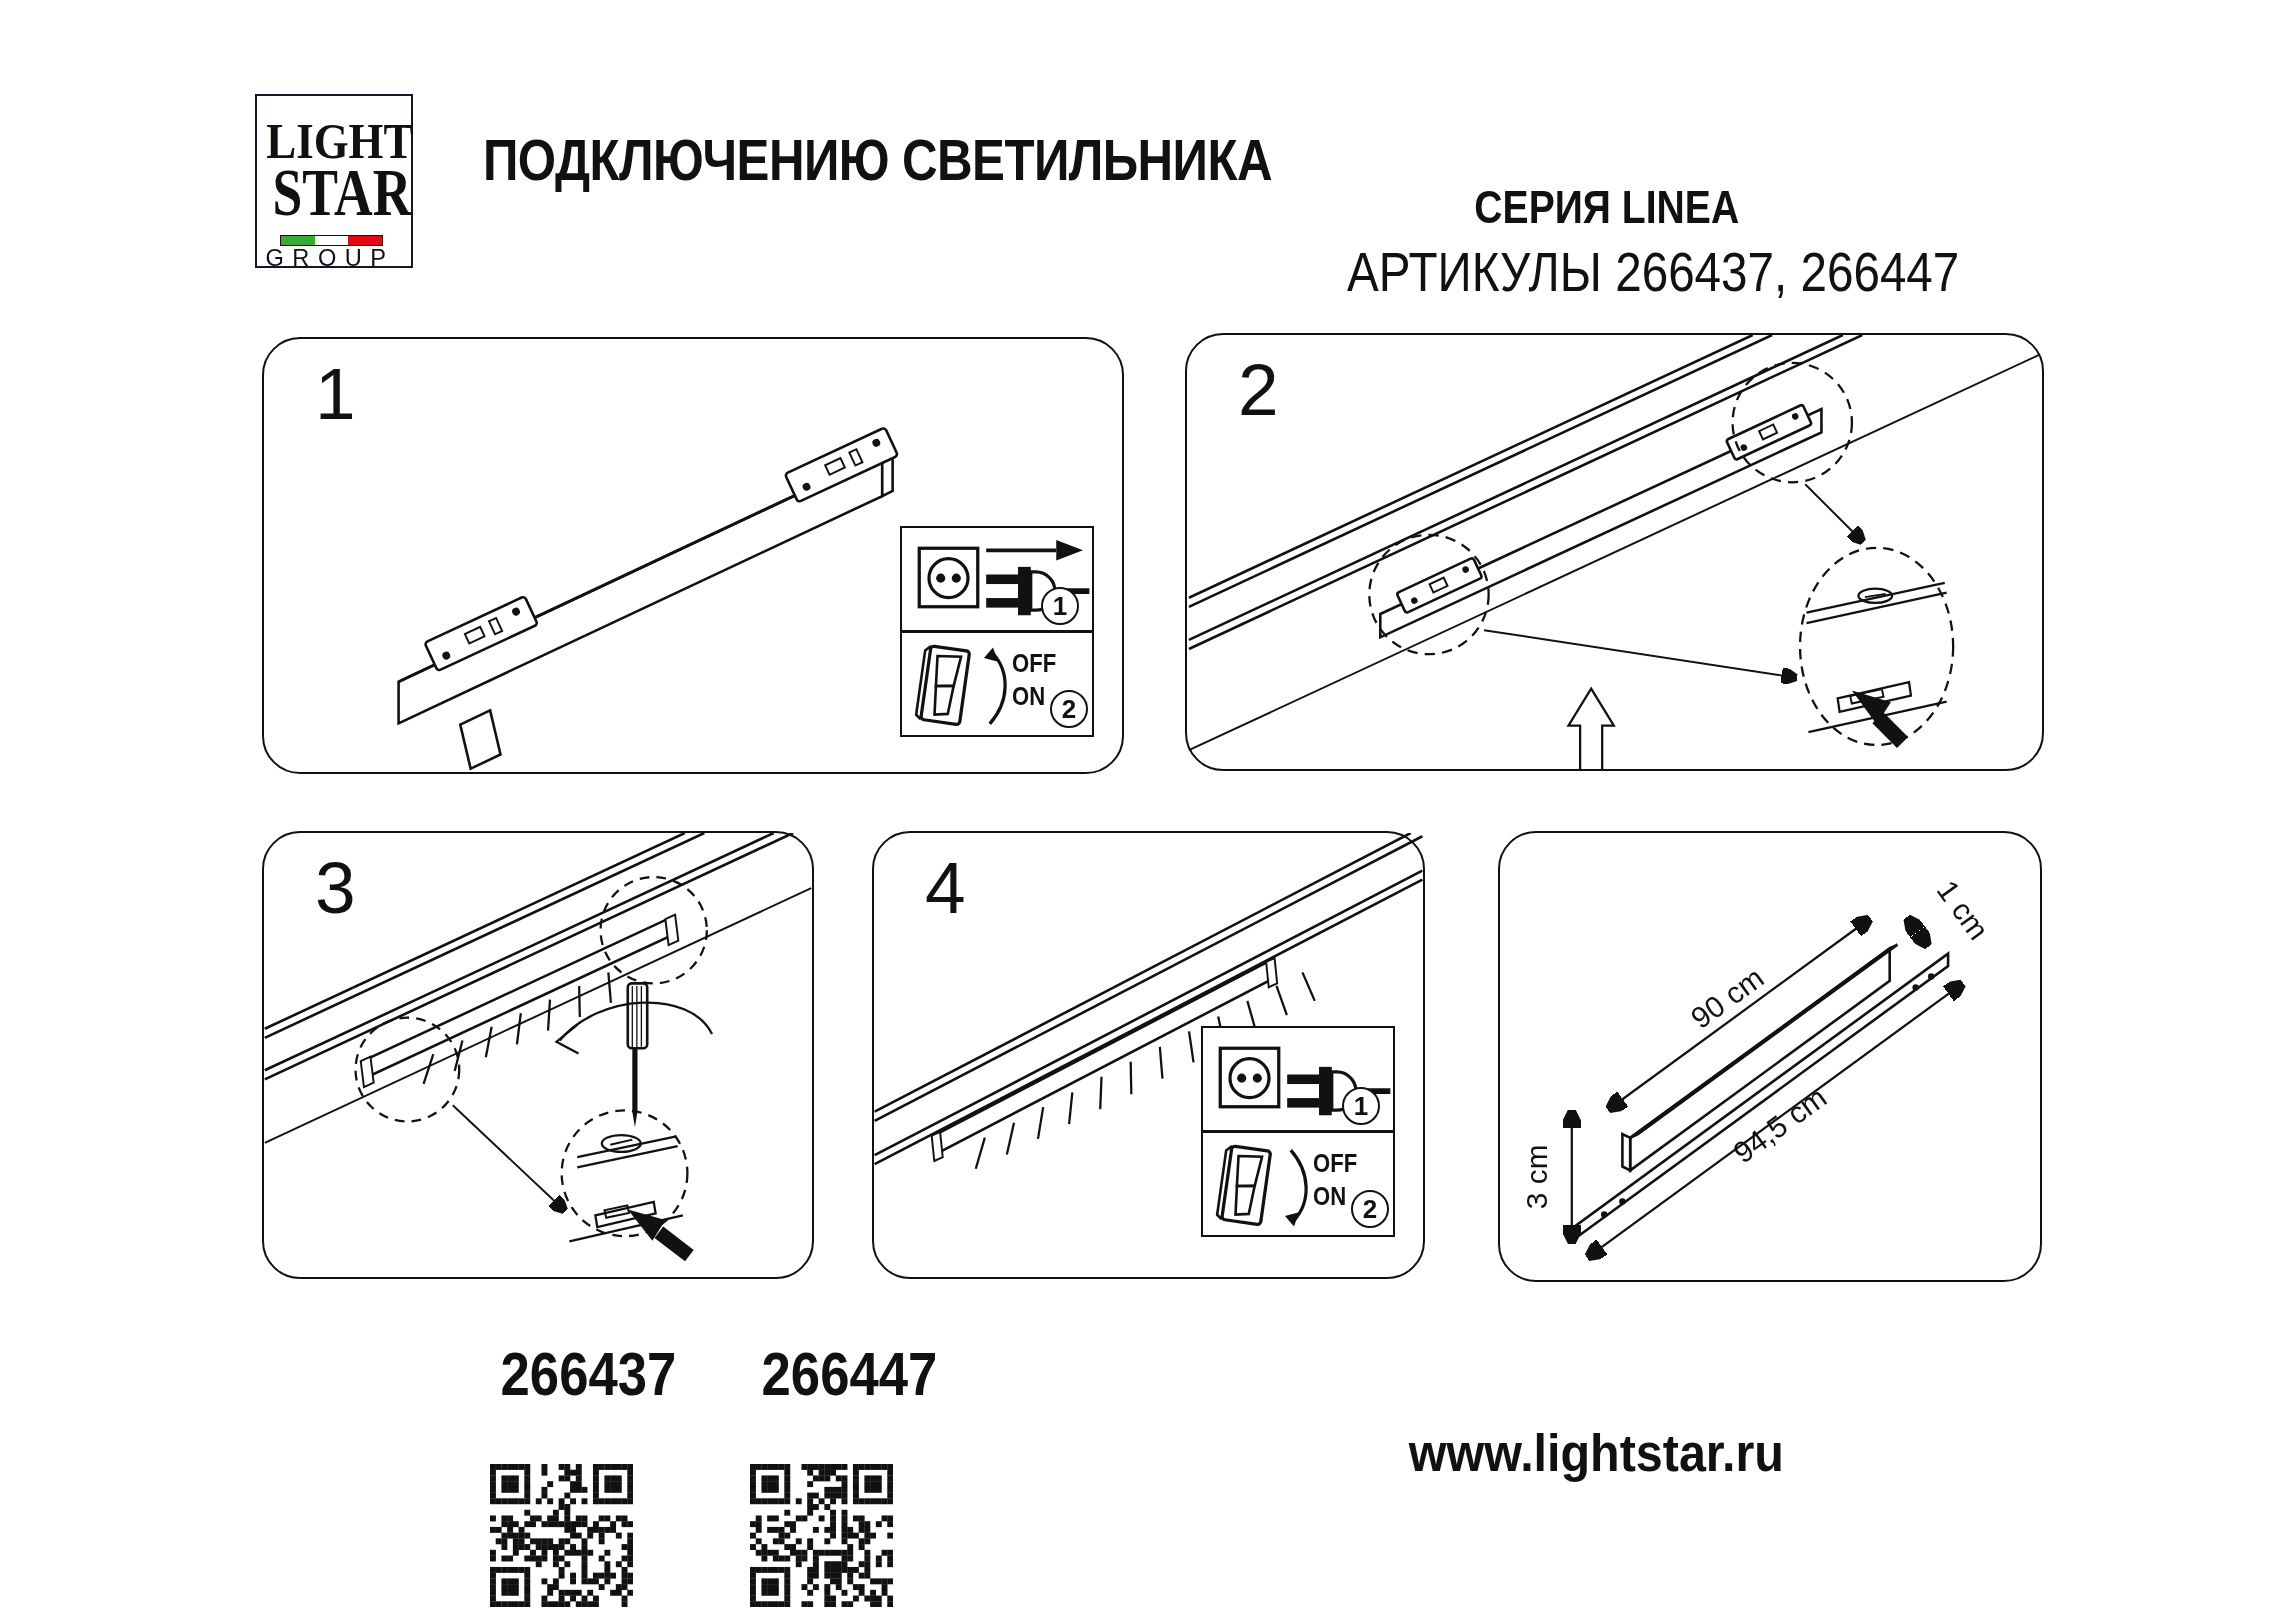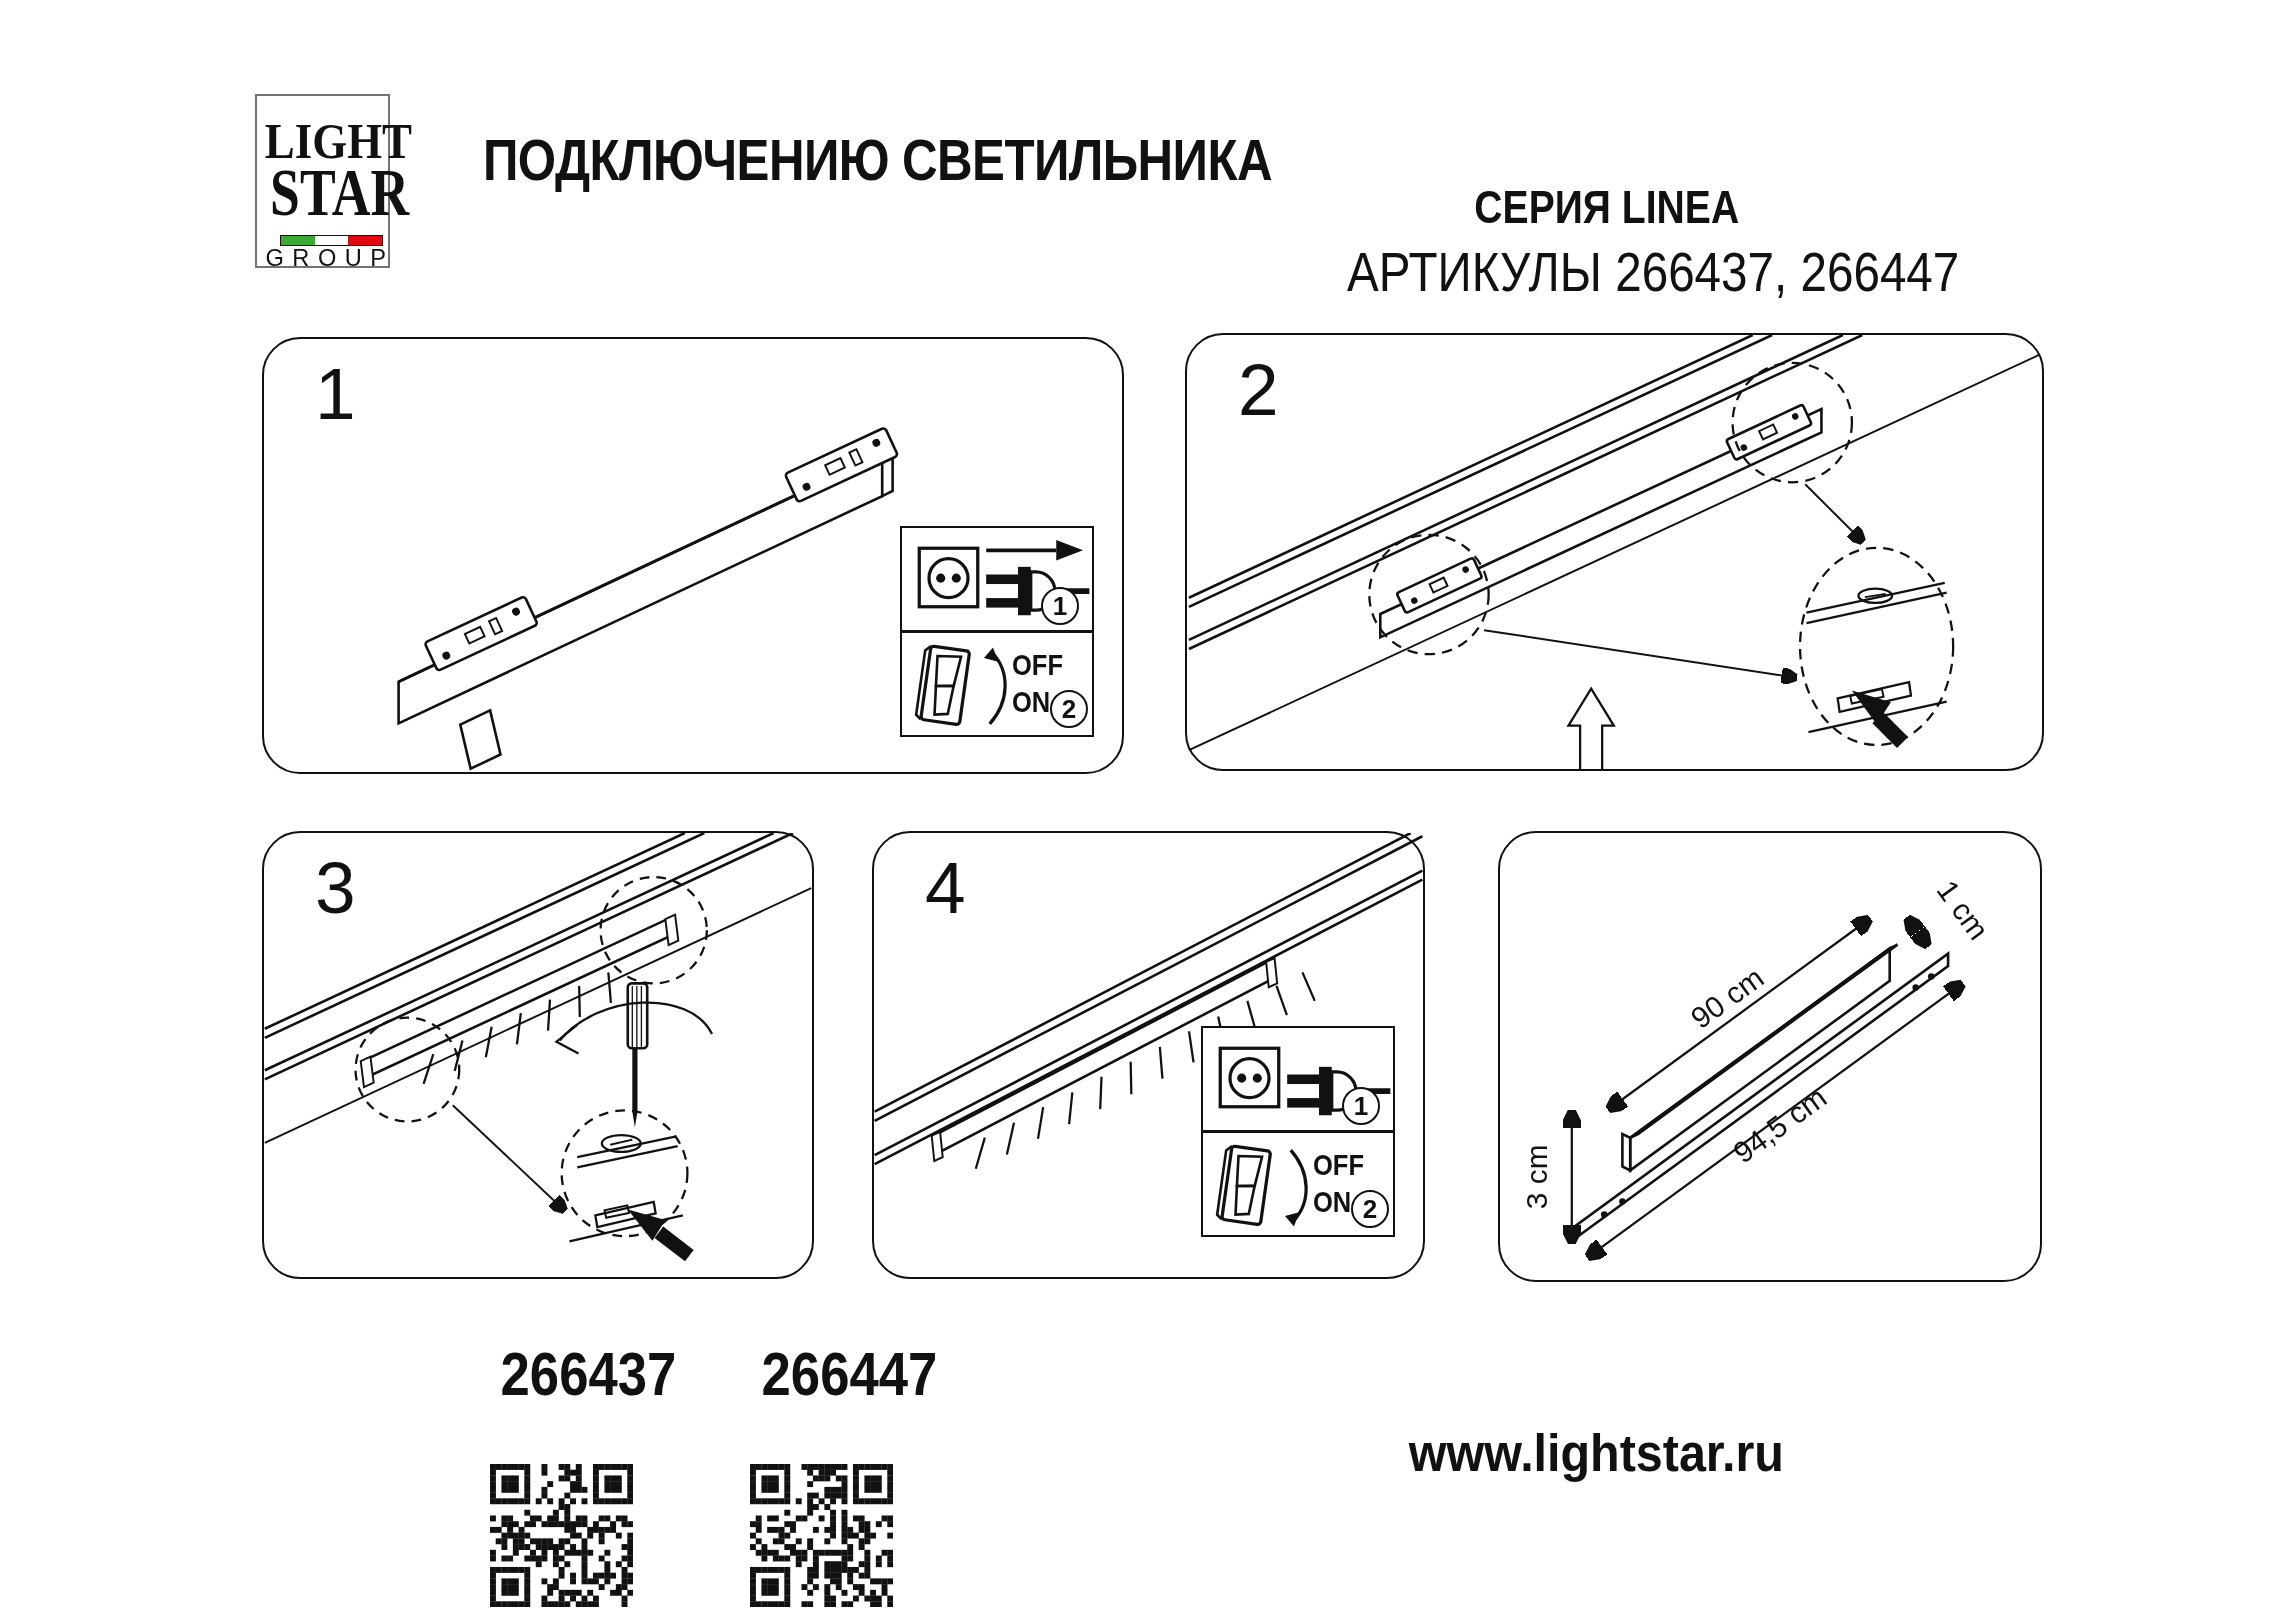--- a/index.html
+++ b/index.html
@@ -3,21 +3,21 @@
 <meta charset="utf-8">
 <style>
   html,body{margin:0;padding:0;background:#fff;}
   .page{position:relative;width:2295px;height:1623px;background:#ffffff;overflow:hidden;
         font-family:"Liberation Sans",sans-serif;color:#111;}
   .abs{position:absolute;}
   .cx{display:inline-block;transform:scaleX(.85);transform-origin:center;}
   .cxl{display:inline-block;transform:scaleX(.85);transform-origin:left center;}
 
   
-  .logo-box{left:255px;top:94px;width:135px;height:174px;border:2px solid #737373;box-sizing:border-box;text-align:left;}
+  .logo-box{left:255px;top:94px;width:158px;height:174px;border:2px solid #0f172a;box-sizing:border-box;text-align:left;}
   .logo-light{left:0;right:0;top:19.6px;font-family:"Liberation Serif",serif;font-weight:700;
               font-size:51px;letter-spacing:0;line-height:1;transform:scaleX(.88);}
   .logo-star{left:0;right:0;top:63px;font-family:"Liberation Serif",serif;font-weight:700;
              font-size:67px;line-height:1;transform:scaleX(.80);}
   .logo-group{left:0;right:0;top:119px;font-size:23.6px;font-weight:500;letter-spacing:8.5px;text-indent:8.5px;line-height:1;margin-top:32px;}
   .flag{left:23px;top:139px;width:103px;height:10.5px;border:1.3px solid #111;box-sizing:border-box;display:flex;}
   .flag div{flex:1;height:100%;}
 
   
   .title{left:483px;top:128px;font-weight:700;font-size:58px;line-height:64px;letter-spacing:-0.7px;white-space:nowrap;}
@@ -38,21 +38,21 @@
 
   
   .inset{position:absolute;width:194px;height:211px;border:2.6px solid #111;box-sizing:border-box;background:#fff;z-index:3;}
   .inset-divider{position:absolute;left:0;right:0;top:102px;height:2.6px;background:#111;}
   .inset .socket{position:absolute;left:14.4px;top:17px;width:65px;height:65px;}
   .inset .plug{position:absolute;left:80px;top:6.5px;width:109px;height:93px;}
   .inset .switch{position:absolute;left:11.8px;top:115px;width:65px;height:85px;}
   .inset .curve{position:absolute;left:80px;top:118px;width:31px;height:82px;}
   .inset--down .curve{transform:scaleY(-1);}
   .offon{position:absolute;left:110px;top:122px;line-height:1;}
-  .offon .off,.offon .on{font-weight:700;font-size:30px;margin-bottom:6.5px;}
+  .offon .off,.offon .on{font-weight:700;font-size:26px;margin-bottom:6.5px;}
   .circ{position:absolute;width:38px;height:38px;border:2.6px solid #111;border-radius:50%;box-sizing:border-box;
         display:flex;align-items:center;justify-content:center;font-weight:700;font-size:26px;background:#fff;}
   .circ.c1{left:139px;top:59px;}
   .circ.c2{left:148px;top:162px;}
 
   
   .qr-label{position:absolute;width:262px;text-align:right;font-weight:700;font-size:62px;line-height:1;}
   .qr{position:absolute;width:143px;height:143px;}
   .website{left:1348px;top:1428px;width:497px;text-align:center;font-weight:700;font-size:51px;line-height:1;}
 </style>

